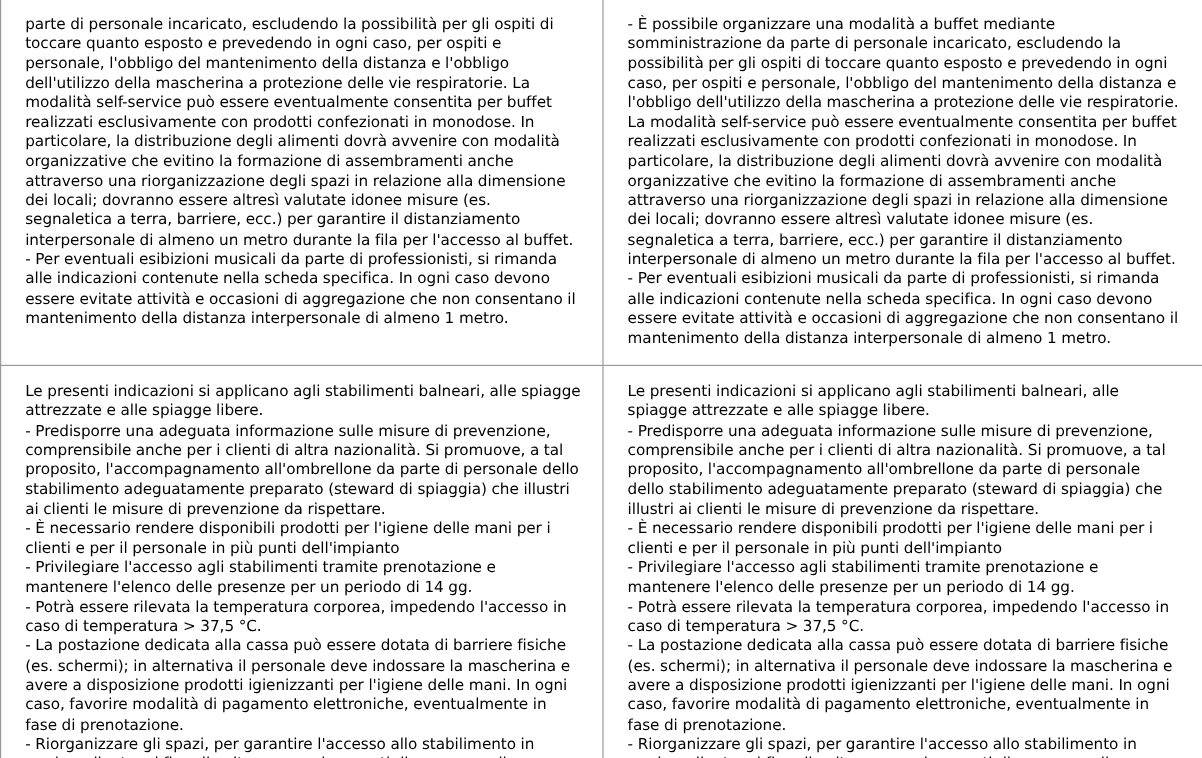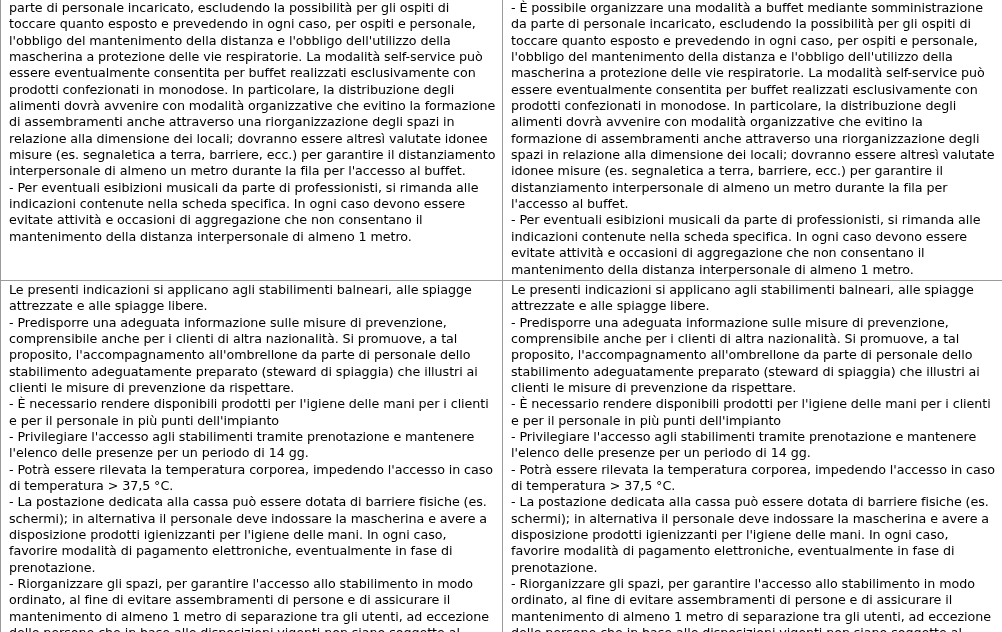--- a/index.html
+++ b/index.html
@@ -18,21 +18,21 @@
     width: 1002px;
     border-collapse: collapse;
     table-layout: fixed;
   }
 
   .doc-table col.col-left  { width: 502px; }
   .doc-table col.col-right { width: 500px; }
 
   .doc-table td {
     vertical-align: top;
-    padding: 0;
+    padding: 12px;
     border-left: 1px solid #9a9a9a;
     border-right: 1px solid #9a9a9a;
   }
 
   .cell-inner {
     padding: 1px 6px 1px 8px;
   }
 
   .para {
     font-size: 12.7px;

